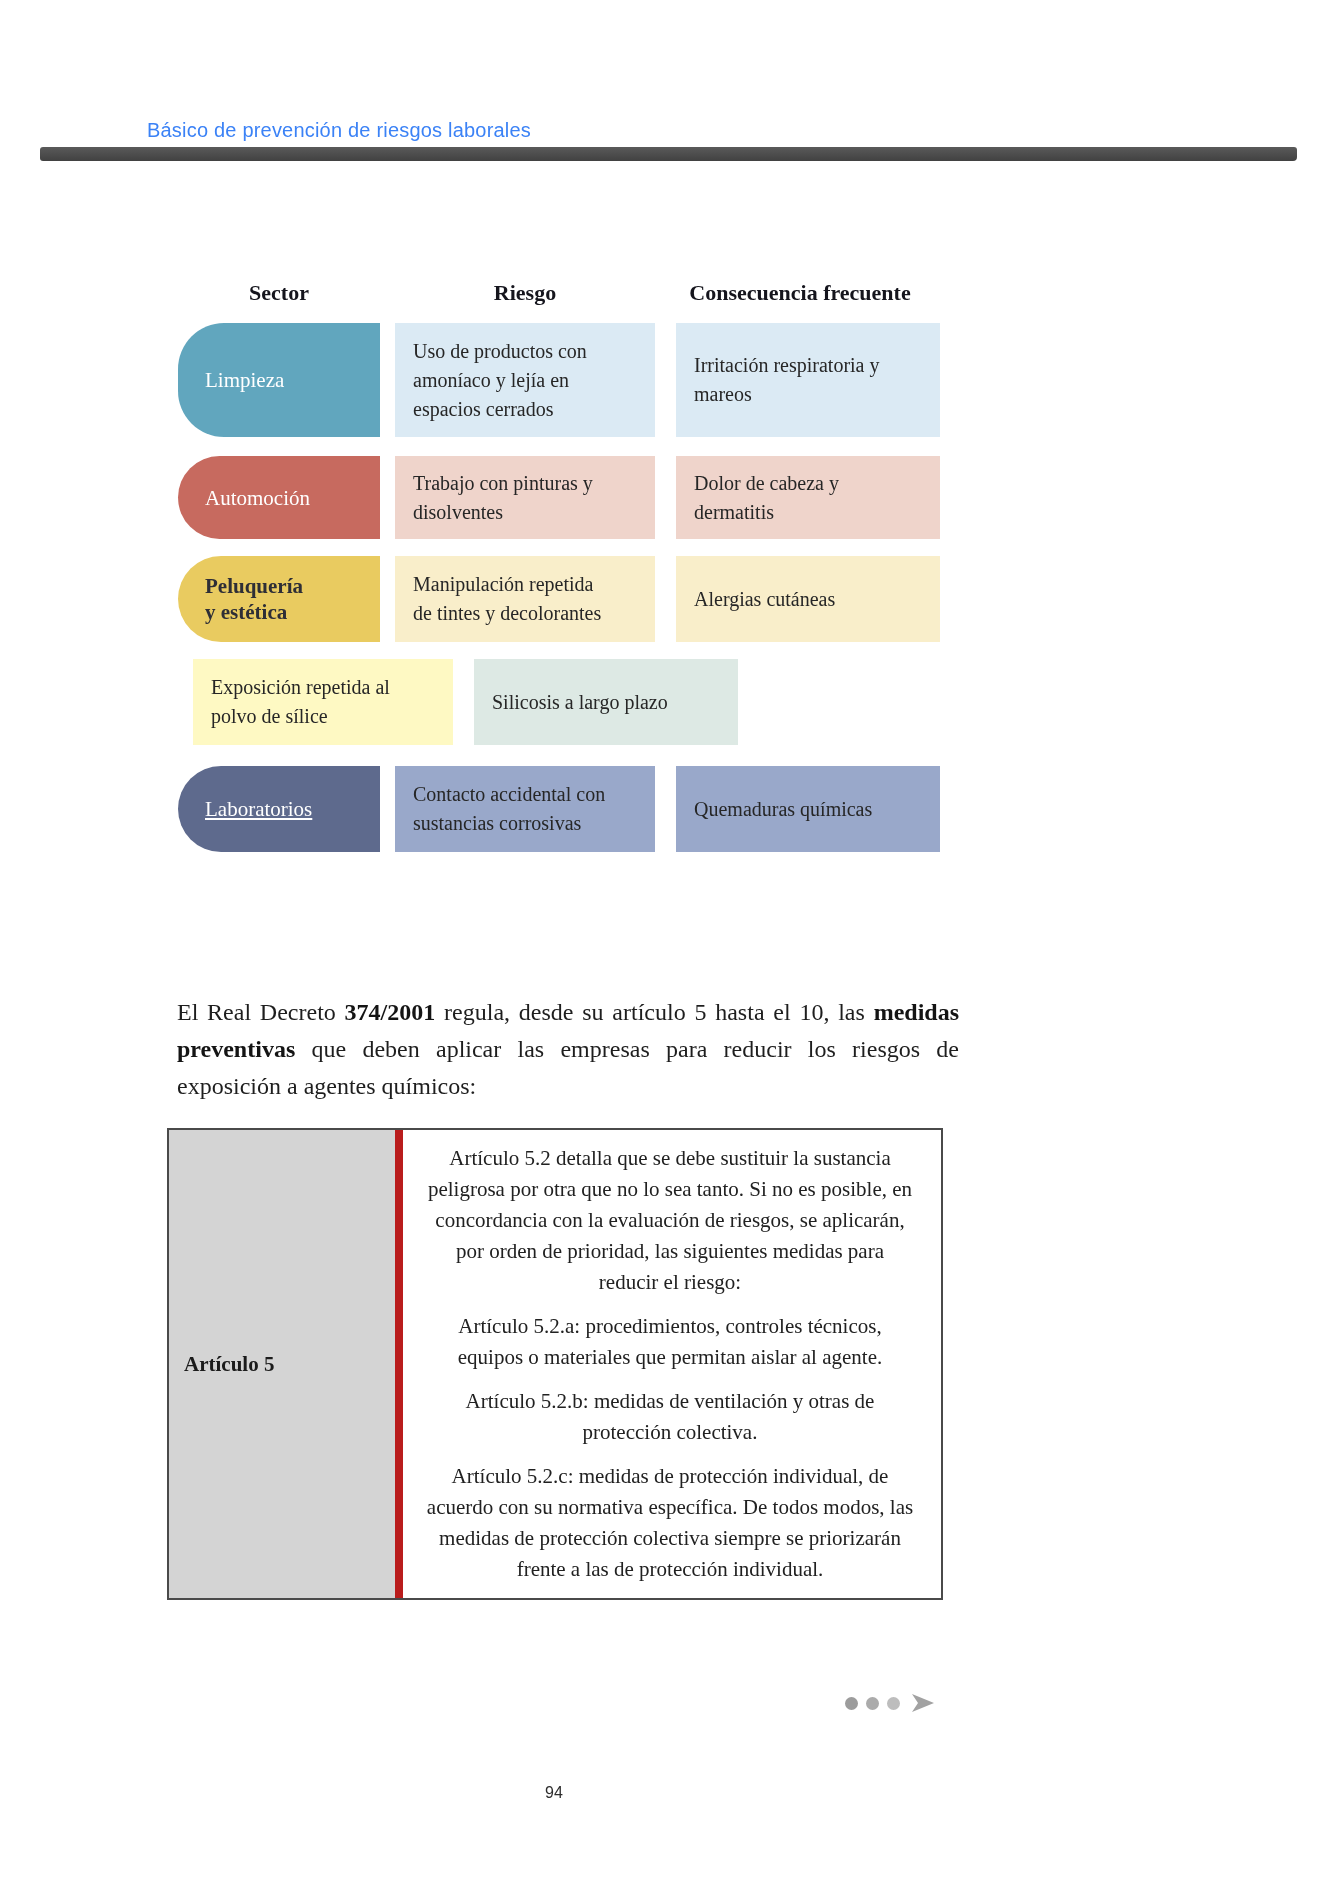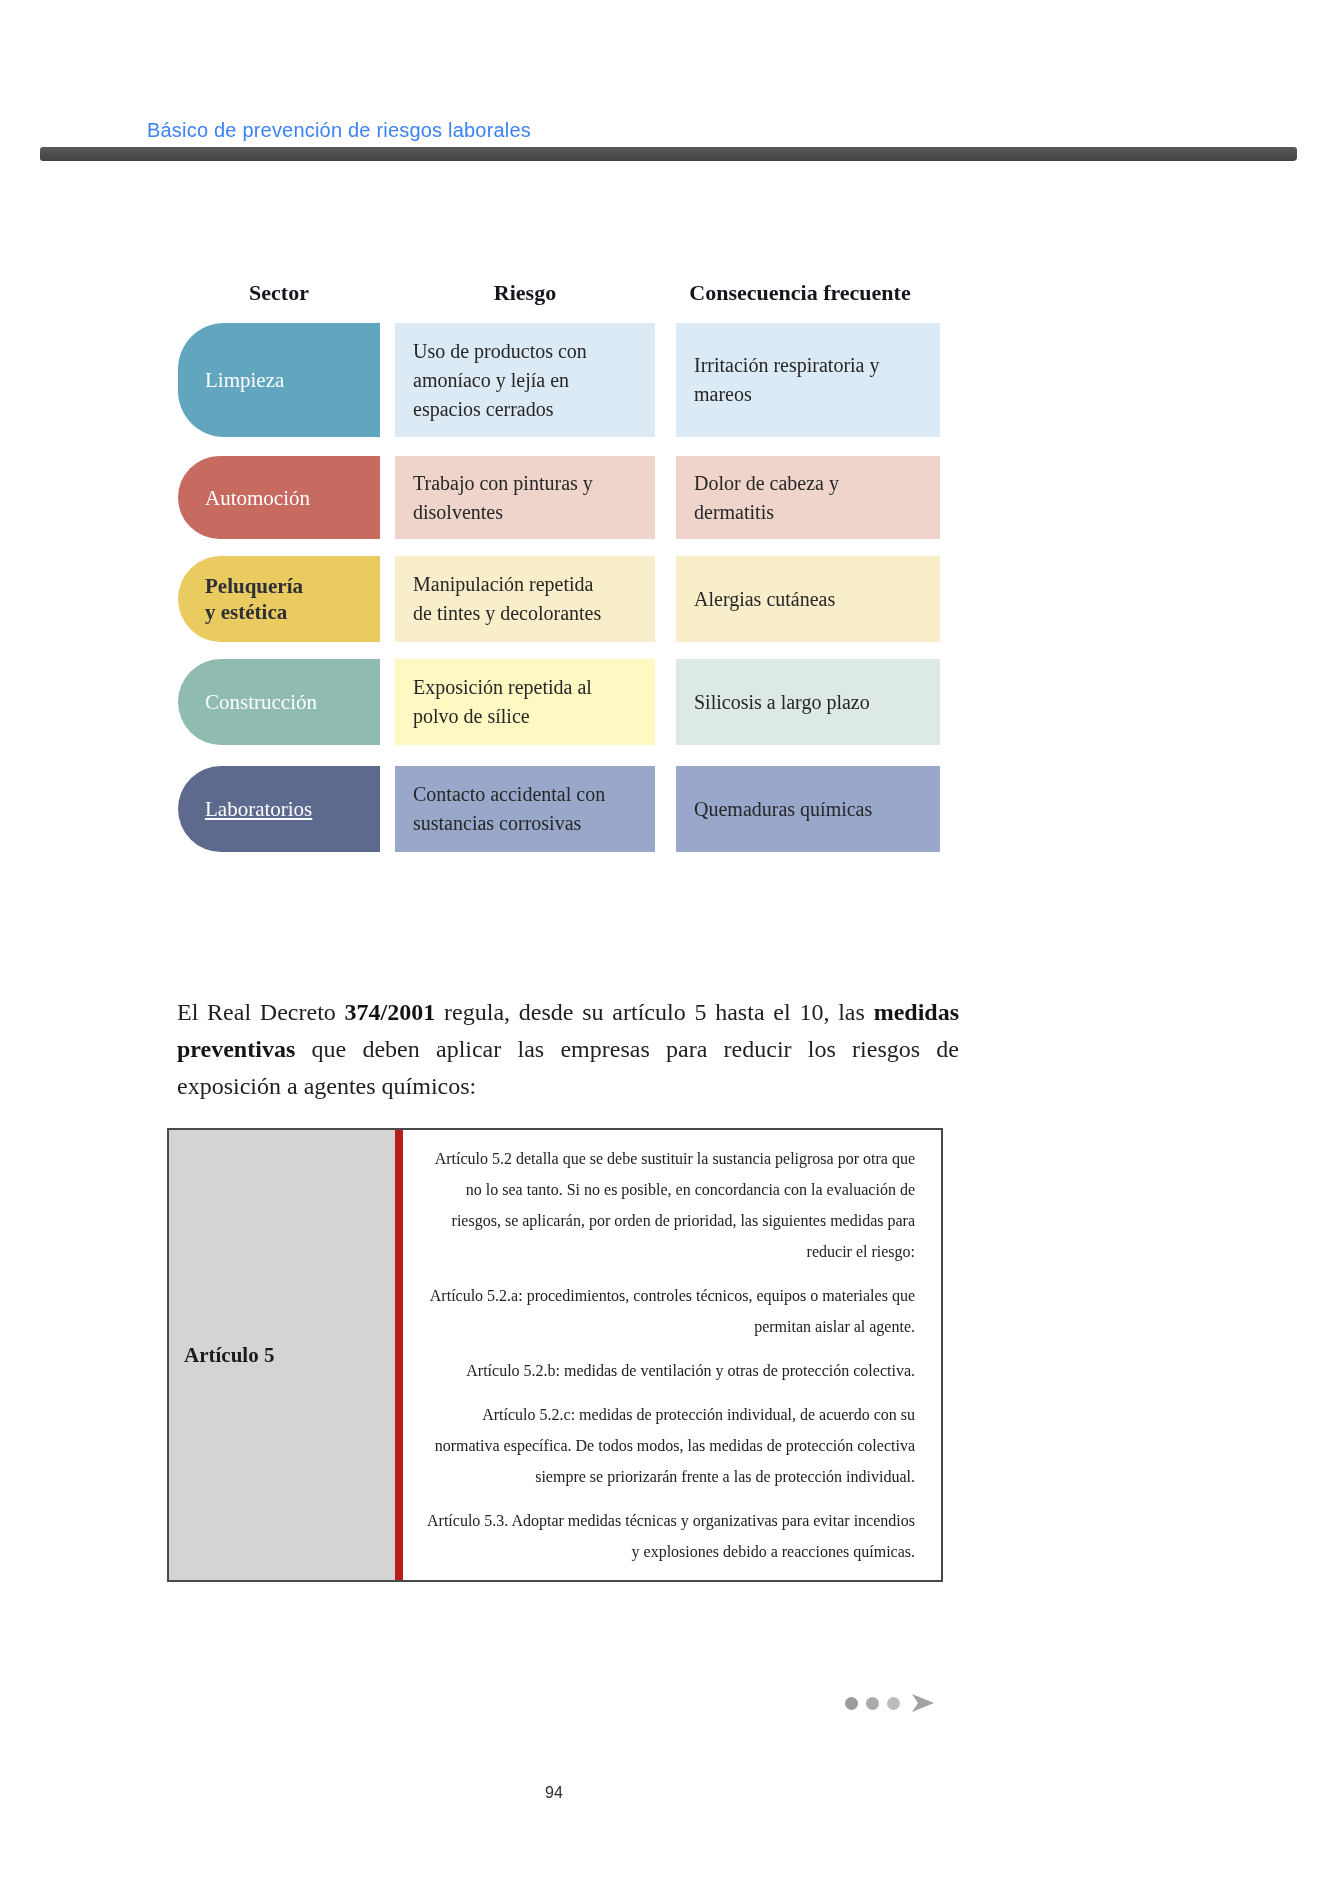--- a/index.html
+++ b/index.html
@@ -90,22 +90,22 @@
     padding-left:15px;box-sizing:border-box;
     font-size:21px;font-weight:bold;color:#1b1b1b;
   }
   .article-content-cell{
     flex:1;
     padding:13px 18px 13px 22px;
     box-sizing:border-box;
   }
   .article-content-cell p{
     margin:0 8px 13px 0;
-    font-size:16px;line-height:31px;color:#212121;
-    text-align:right;
+    font-size:21px;line-height:31px;color:#212121;
+    text-align:center;
   }
   .article-content-cell p:last-child{margin-bottom:0;}
 
   
   .pagination{
     top:1693px;left:845px;
     display:flex;align-items:center;gap:8px;
   }
   .pg-dot{width:13px;height:13px;border-radius:50%;}
   .pg-dot.d0{background:#9c9c9c;}
@@ -147,21 +147,20 @@
 dermatitis</div>
 </div>
 <div class="abs sector-row row-2">
   <div class="sector-pill" style="background: rgb(233, 203, 96); color: rgb(46, 46, 54);">Peluquería
 y estética</div>
   <div class="risk-cell" style="background: rgb(249, 238, 202);">Manipulación repetida
 de tintes y decolorantes</div>
   <div class="cons-cell" style="background: rgb(249, 238, 202);">Alergias cutáneas</div>
 </div>
 <div class="abs sector-row row-3">
-  <div class="sector-pill" style="background: rgb(143, 187, 177); color: rgb(255, 255, 255);">Construcción</div>
   <div class="risk-cell" style="background: #fef9c3; font-family: Liberation Serif, serif;">Exposición repetida al
 polvo de sílice</div>
   <div class="cons-cell" style="background: rgb(221, 233, 228);">Silicosis a largo plazo</div>
 </div>
 <div class="abs sector-row row-4">
   <div class="sector-pill" style="background: rgb(94, 106, 141); color: rgb(255, 255, 255); text-decoration: underline;">Laboratorios</div>
   <div class="risk-cell" style="background: rgb(153, 168, 202);">Contacto accidental con
 sustancias corrosivas</div>
   <div class="cons-cell" style="background: rgb(153, 168, 202);">Quemaduras químicas</div>
 </div>
@@ -170,21 +169,20 @@
 
 <div class="abs article-table">
   <div class="article-label-cell">
     <span>Artículo 5</span>
   </div>
   <div class="article-content-cell">
     <p>Artículo 5.2 detalla que se debe sustituir la sustancia peligrosa por otra que no lo sea tanto. Si no es posible, en concordancia con la evaluación de riesgos, se aplicarán, por orden de prioridad, las siguientes medidas para reducir el riesgo:</p>
     <p>Artículo 5.2.a: procedimientos, controles técnicos, equipos o materiales que permitan aislar al agente.</p>
     <p>Artículo 5.2.b: medidas de ventilación y otras de protección colectiva.</p>
     <p>Artículo 5.2.c: medidas de protección individual, de acuerdo con su normativa específica. De todos modos, las medidas de protección colectiva siempre se priorizarán frente a las de protección individual.</p>
-    <p>Artículo 5.3. Adoptar medidas técnicas y organizativas para evitar incendios y explosiones debido a reacciones químicas.</p>
   </div>
 </div>
 
 <div class="abs pagination">
   <span class="pg-dot d0"></span>
   <span class="pg-dot d1"></span>
   <span class="pg-dot d2"></span>
   <svg class="pg-arrow" width="26" height="20" viewBox="0 0 26 20">
     <polygon points="2,1 24,10 2,19 8,10" fill="#a2a2a2"></polygon>
   </svg>

